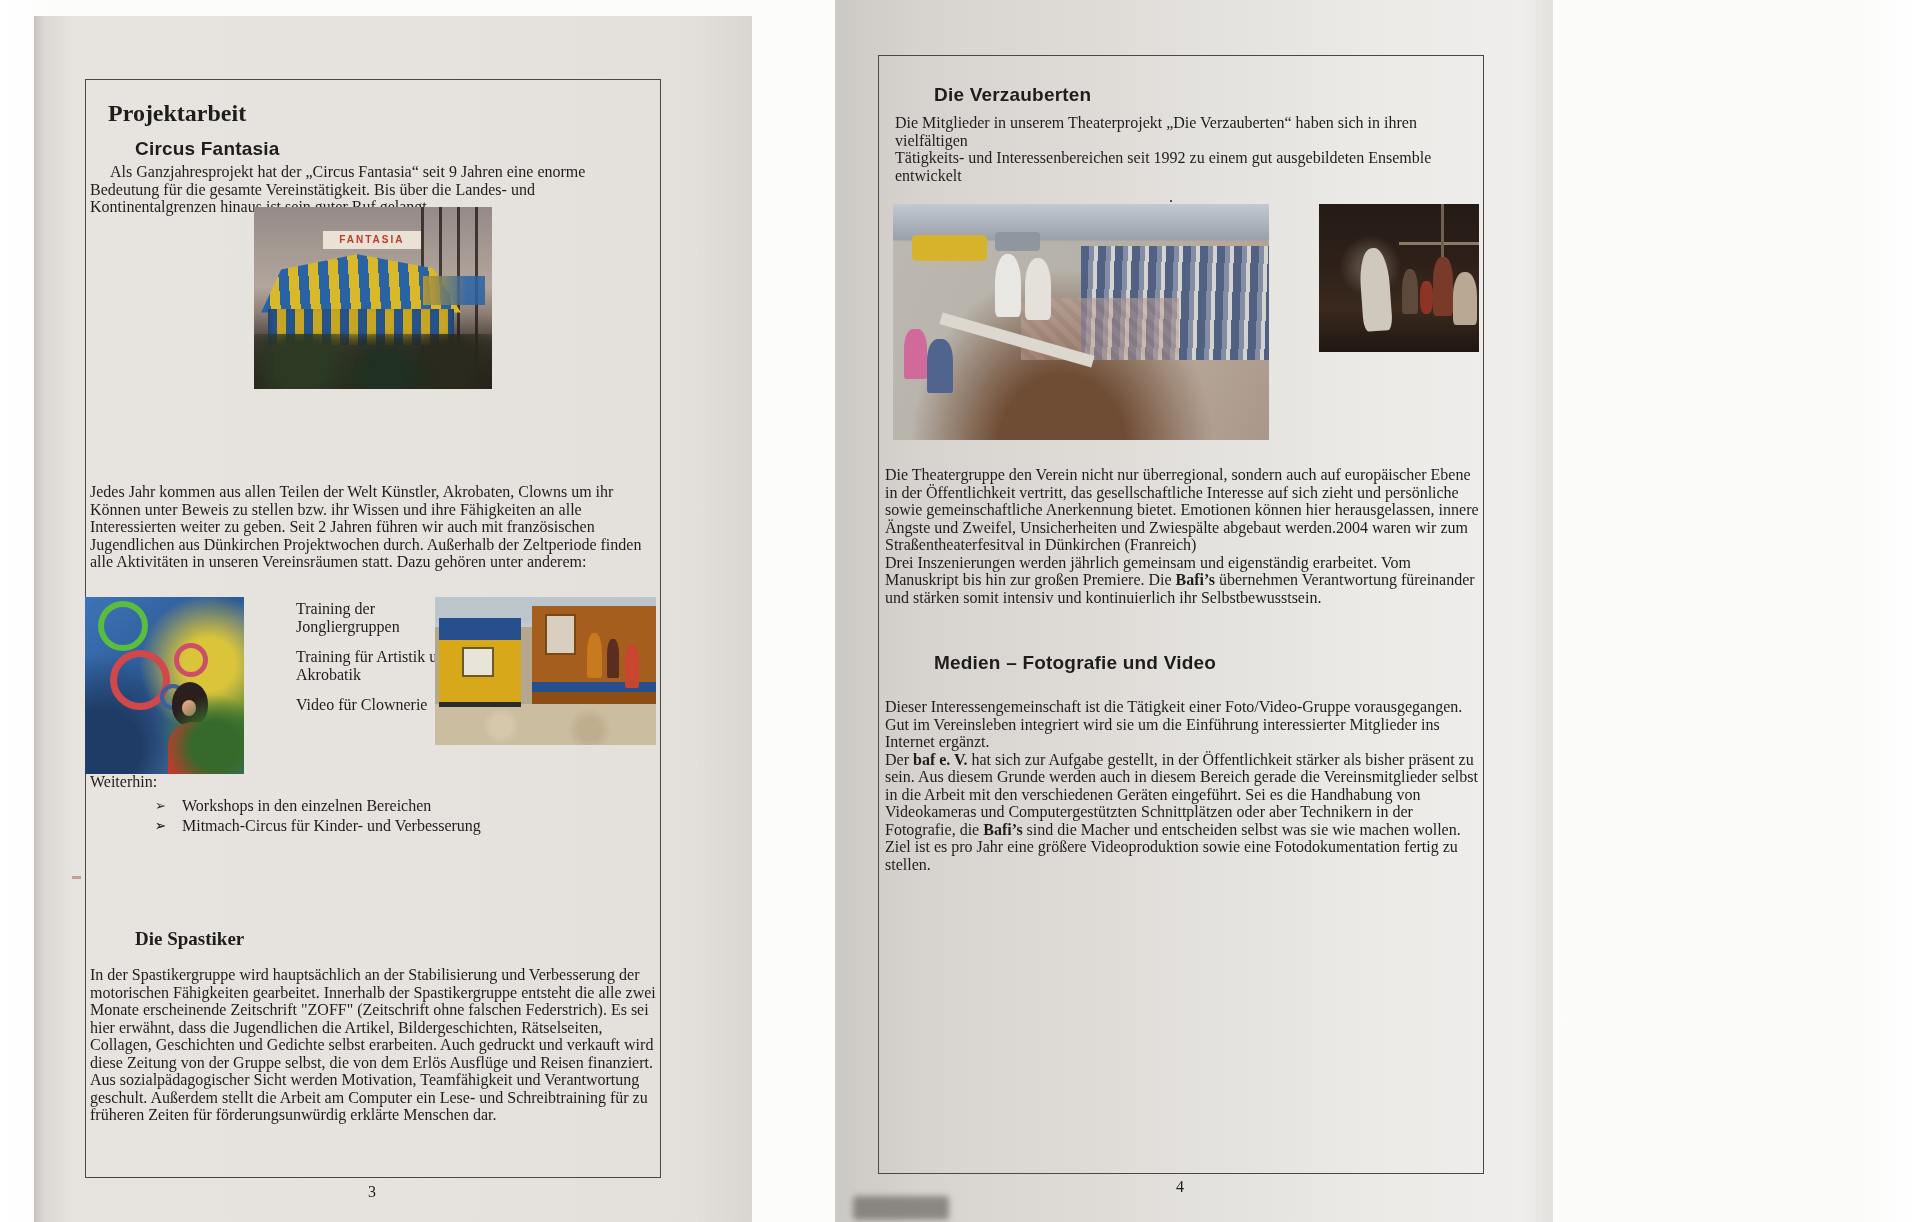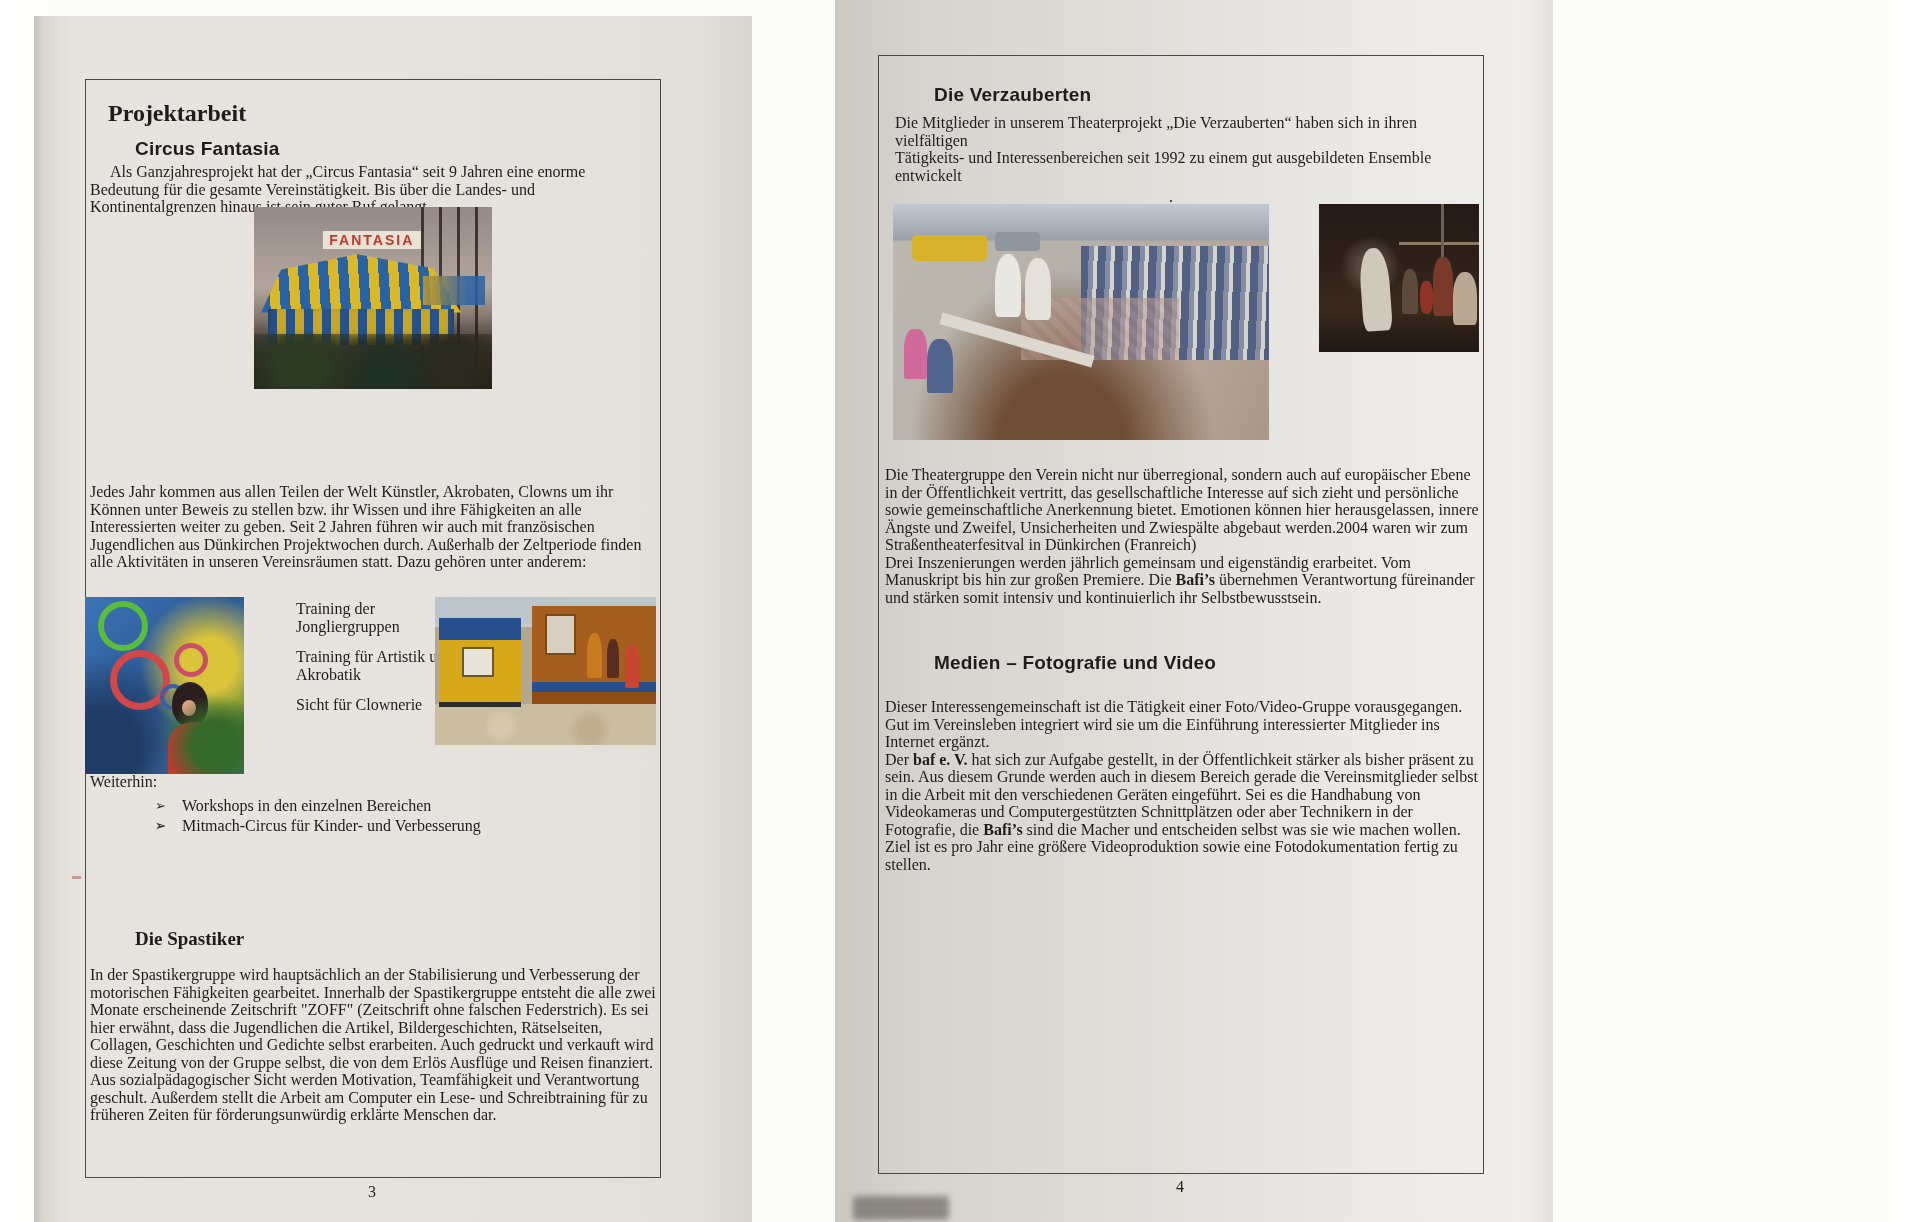--- a/index.html
+++ b/index.html
@@ -32,21 +32,21 @@
   
   .photo-tent{background:linear-gradient(180deg,#958a88 0%,#a89c95 28%,#b2a59c 44%,#8d8077 58%,#4a413a 74%,#332c27 100%);}
   .tent-roof{left:3%;top:26%;width:84%;height:32%;
     background:repeating-linear-gradient(86deg,#2a63a4 0 10px,#d9b92a 10px 20px);
     clip-path:polygon(0 100%,10% 26%,48% 0,86% 24%,100% 100%);}
   .tent-wall{left:6%;top:56%;width:78%;height:20%;
     background:repeating-linear-gradient(90deg,#27538b 0 9px,#c7a623 9px 18px);
     box-shadow:inset 0 -6px 8px rgba(30,25,20,.55);}
   .tent-banner{left:29%;top:13%;width:41%;height:10%;background:#e9e2d5;
     display:flex;align-items:center;justify-content:center;
-    font-family:"Liberation Sans",sans-serif;font-weight:bold;font-size:14px;letter-spacing:2px;color:#bf3a2b;}
+    font-family:"Liberation Sans",sans-serif;font-weight:bold;font-size:10px;letter-spacing:2px;color:#bf3a2b;}
   .tent-rig{right:0;top:0;width:36%;height:92%;
     background:repeating-linear-gradient(90deg,transparent 0 15px,rgba(28,23,20,.75) 15px 18px);}
   .tent-bits{right:3%;top:38%;width:26%;height:16%;background:linear-gradient(90deg,#c79b22,#2a63a4 70%);opacity:.85;}
   .tent-shrubs{left:0;bottom:0;width:100%;height:30%;
     background:
       radial-gradient(circle at 20% 60%,#2c3a24 0 12%,transparent 35%),
       radial-gradient(circle at 55% 75%,#203022 0 14%,transparent 38%),
       radial-gradient(circle at 82% 55%,#2a2a1e 0 10%,transparent 30%),
       linear-gradient(180deg,rgba(40,33,27,.2),#262019 80%);}
 
@@ -145,21 +145,21 @@
       <div class="shape ring ring-blue"></div>
       <div class="shape jug-hair"></div>
       <div class="shape jug-face"></div>
       <div class="shape jug-dress"></div>
       <div class="shape jug-plant"></div>
     </div>
 
     <div class="t" style="left:262px;top:584px;width:165px;">
       <div class="train-item">Training der Jongliergruppen</div>
       <div class="train-item">Training für Artistik und Akrobatik</div>
-      <div class="train-item">Sicht für Clownerie</div>
+      <div class="train-item">Video für Clownerie</div>
     </div>
 
     <div class="photo photo-wagon" style="left:401px;top:581px;width:221px;height:148px;">
       <div class="shape wall">
         <div class="shape wall-frame"></div>
         <div class="shape fig-orange"></div>
         <div class="shape fig-dark"></div>
         <div class="shape fig-red"></div>
       </div>
       <div class="shape wag-body">

